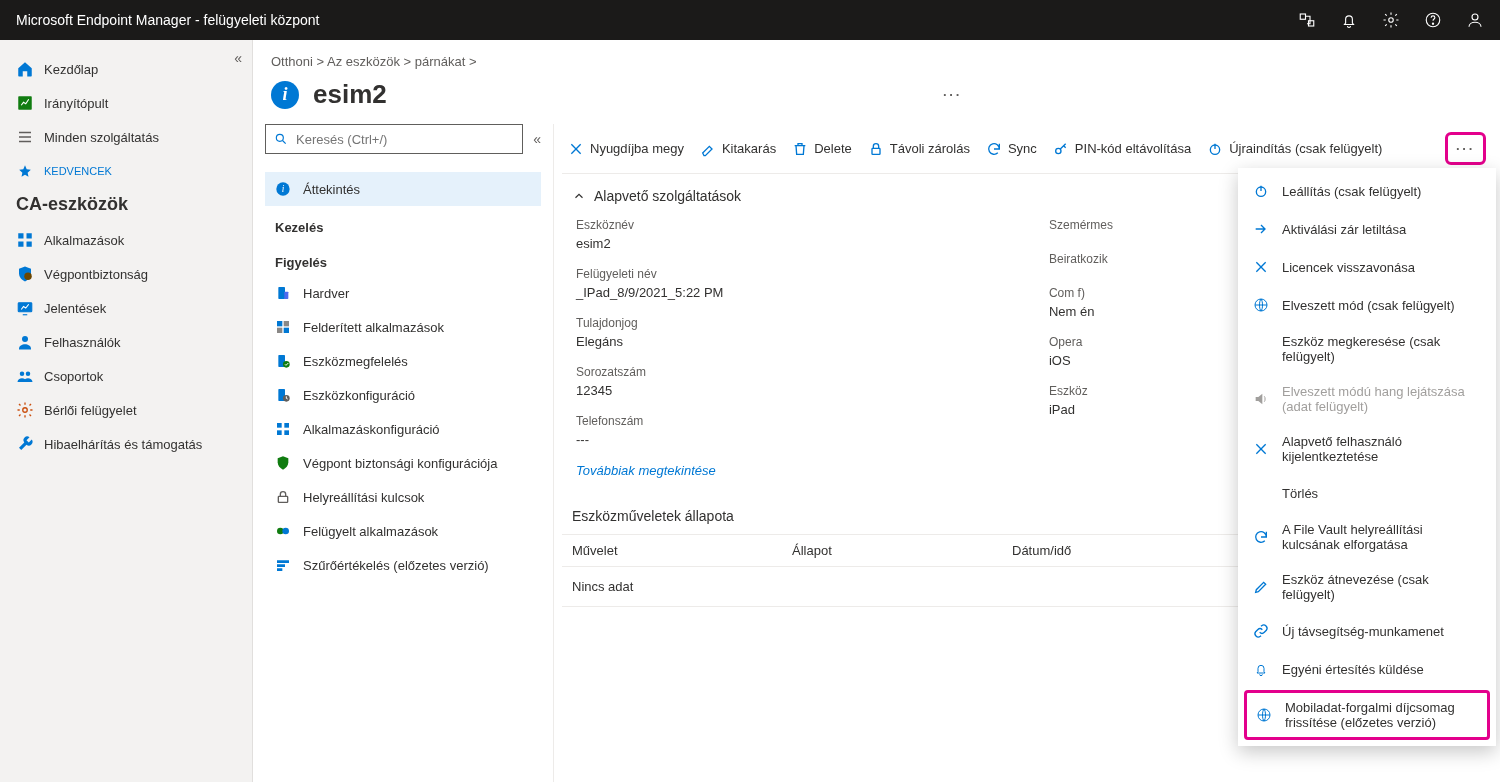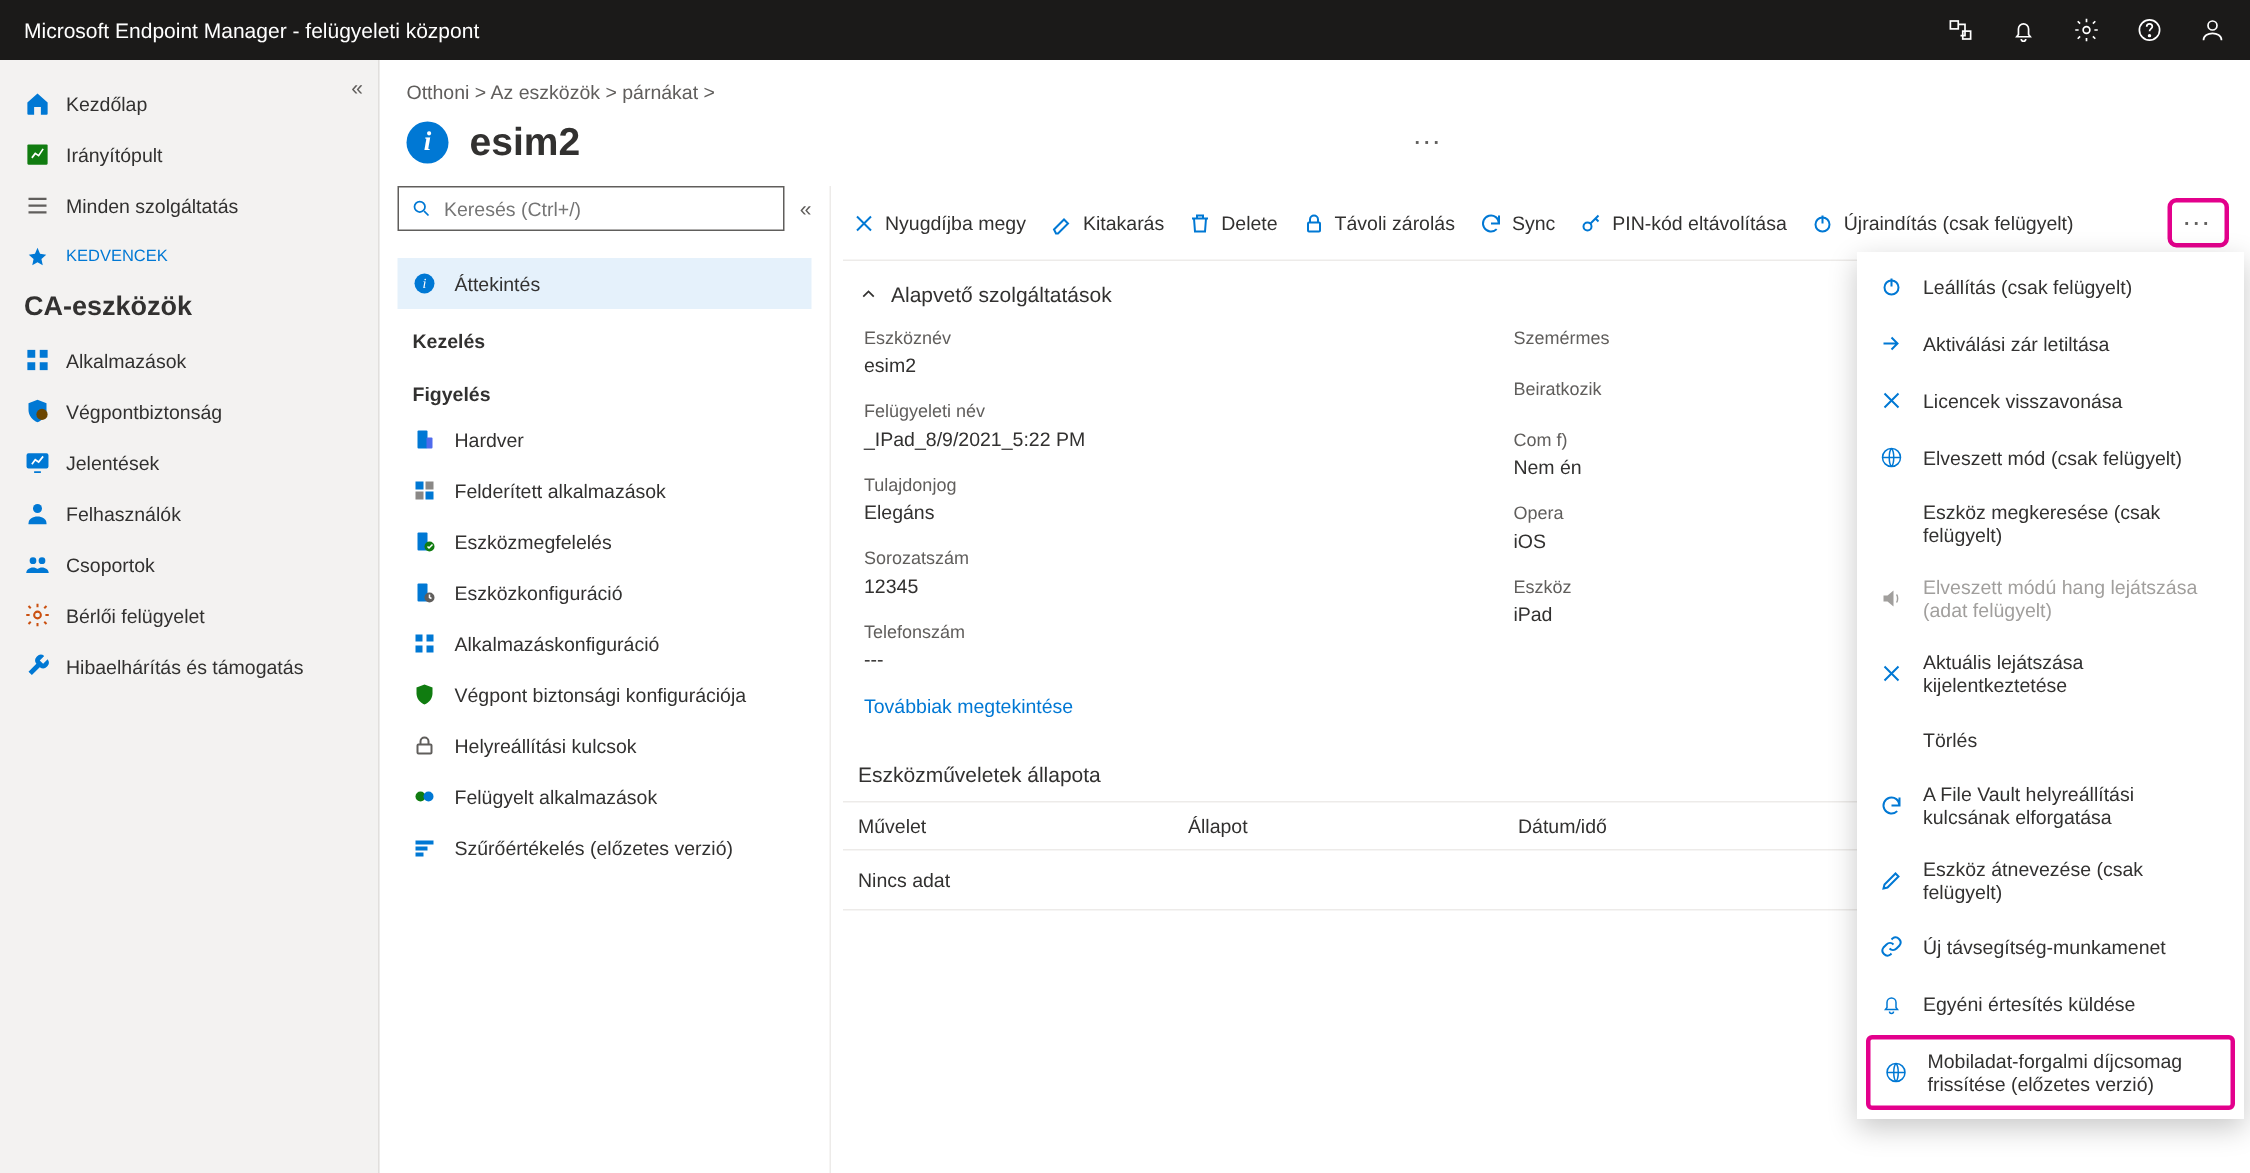--- a/index.html
+++ b/index.html
@@ -31,25 +31,25 @@
   .inner-item.selected { background: #e5f1fb; }
   .inner-group-label { font-size:13px; font-weight:600; padding: 14px 10px 6px; }
   .inner-icon { width:16px; height:16px; display:flex; align-items:center; justify-content:center; }
   .pane { flex:1; position:relative; padding: 0 8px; border-left:1px solid #edebe9; }
   .cmdbar { display:flex; align-items:center; gap: 16px; padding: 8px 6px; border-bottom: 1px solid #edebe9; flex-wrap: nowrap; overflow:hidden;}
   .cmd { display:flex; align-items:center; gap:6px; color:#323130; cursor:pointer; white-space:nowrap; }
   .cmd .ci { color:#0078d4; width:16px; height:16px; display:flex; align-items:center; justify-content:center;}
   .more-btn { border: 3px solid #e3008c; border-radius: 6px; padding: 6px 8px; cursor:pointer; letter-spacing:2px; font-weight:bold; color:#605e5c; margin-left:auto;}
   .essentials { padding: 14px 10px 6px; }
   .essentials-header { display:flex; align-items:center; gap:8px; font-weight:400; font-size:14px; cursor:pointer; padding-bottom:8px;}
-  .ess-grid { display:flex; padding: 6px 4px; }
+  .ess-grid { display:flex; gap:40px; padding: 6px 4px; }
   .ess-col { flex:0 0 48%; display:flex; flex-direction:column; gap:16px; }
   .ess-label { font-size:12px; color:#605e5c; }
   .ess-val { font-size:13px; color:#323130; margin-top:4px;}
-  .see-more { color:#0078d4; cursor:pointer; padding:10px 4px 4px; font-size:13px;}
+  .see-more { color:#0078d4; cursor:pointer; padding:10px 4px 4px; font-size:13px;font-style:italic;}
   .section-title { font-size:14px; padding: 20px 10px 10px; }
   .tbl-head { display:flex; padding: 8px 10px; color:#323130; font-size:13px; border-top:1px solid #edebe9; border-bottom:1px solid #edebe9;}
   .tbl-head .th { flex:0 0 220px; }
   .tbl-head .th:last-child{ flex:1;}
   .no-data{ padding:12px 10px; font-size:13px; border-bottom:1px solid #edebe9;}
   .dropdown { position:absolute; top:44px; right:4px; width:258px; background:#fff; box-shadow: 0 6px 18px rgba(0,0,0,0.22); z-index:50; padding:4px 0;}
   .dd-item { display:flex; align-items:center; gap:12px; padding:10px 14px; cursor:pointer; font-size:13px;}
   .dd-item.disabled { color:#a19f9d; cursor:default;}
   .dd-item.disabled .ddi { color:#a19f9d;}
   .dd-item .ddi { color:#0078d4; width:18px; height:18px; display:flex; align-items:center; justify-content:center; flex-shrink:0;}
@@ -499,21 +499,21 @@
                 </svg>
               </span>
               <span>Elveszett módú hang lejátszása (adat felügyelt)</span>
             </div>
             <div class="dd-item">
               <span class="ddi">
                 <svg width="16" height="16" viewBox="0 0 24 24" stroke="currentColor" stroke-width="2">
                   <path d="M5 5l14 14M19 5L5 19"></path>
                 </svg>
               </span>
-              <span>Aktuális lejátszása kijelentkeztetése</span>
+              <span>Alapvető felhasználó kijelentkeztetése</span>
             </div>
             <div class="dd-item">
               <span class="ddi"></span>
               <span>Törlés</span>
             </div>
             <div class="dd-item">
               <span class="ddi">
                 <svg width="16" height="16" viewBox="0 0 24 24" fill="none" stroke="currentColor" stroke-width="2">
                   <path d="M20 12a8 8 0 10-2.3 5.6M20 4v8h-8"></path>
                 </svg>

